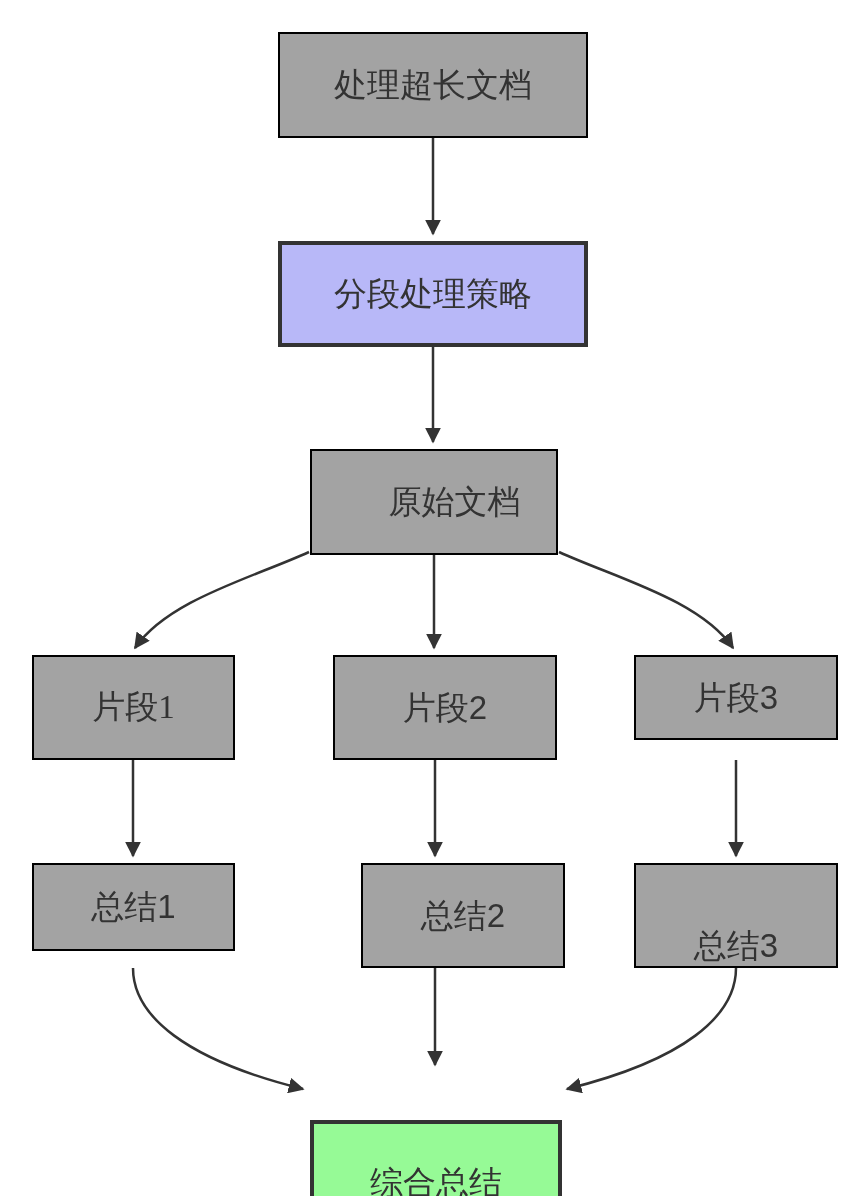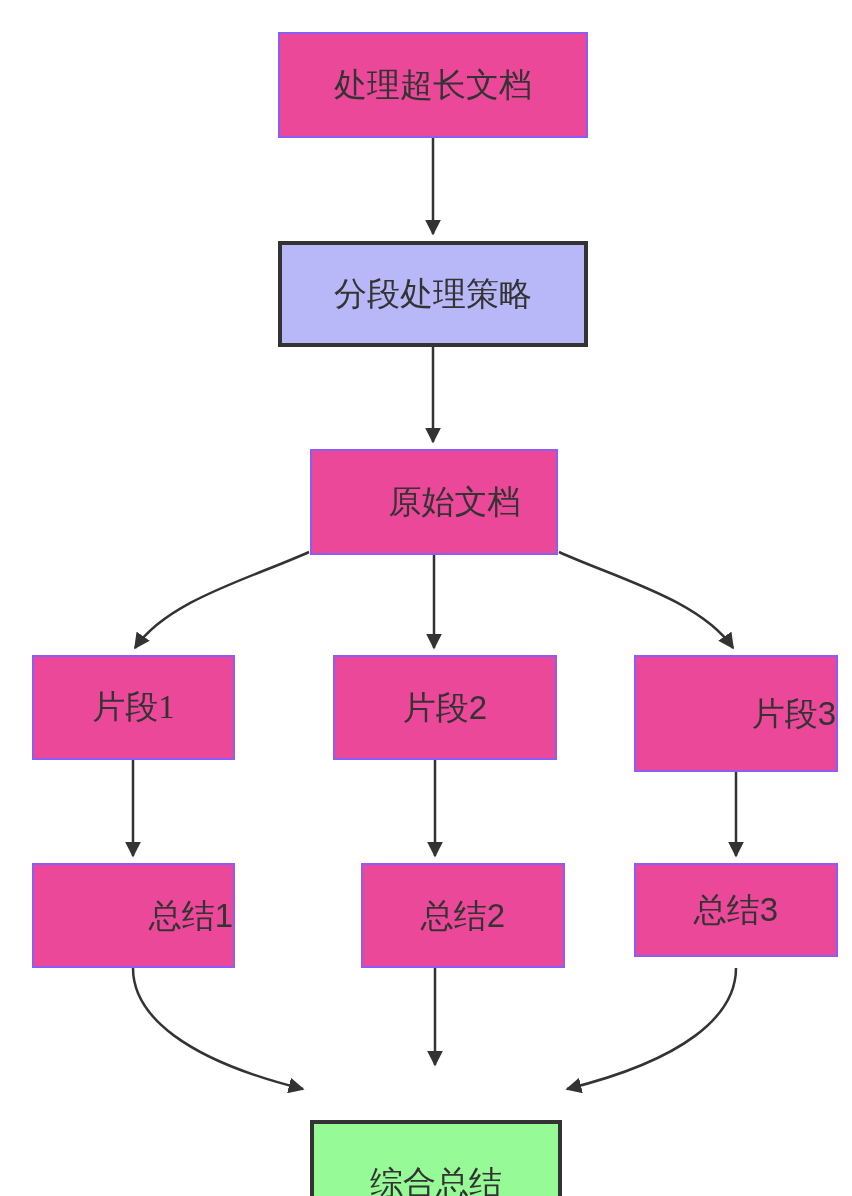--- a/index.html
+++ b/index.html
@@ -27,22 +27,22 @@
     stroke: #333333;
     stroke-width: 2.5px;
   }
   .node {
     position: absolute;
     box-sizing: border-box;
     display: flex;
     align-items: center;
     justify-content: center;
     text-align: center;
-    background: #ec4899;
-    border: 2px solid #8b5cf6;
+    background: #a3a3a3;
+    border: 2px solid #000000;
     color: #333333;
     font-size: 33px;
     line-height: 1.2;
     white-space: nowrap;
   }
   .node.emphasis {
     background: #B8B8F8;
     border: 4px solid #333333;
     text-align: right;
   }
@@ -92,33 +92,33 @@
   </div>
 
   <div class="node default" style="left:32px; top:655px; width:203px; height:105px;font-family:Liberation Serif, serif;">
     <span>片段1</span>
   </div>
 
   <div class="node default" style="left:333px; top:655px; width:224px; height:105px;">
     <span>片段2</span>
   </div>
 
-  <div class="node default" style="left:634px; top:655px; width:204px; height:117px;justify-content:flex-end;">
+  <div class="node default" style="left:634px; top:655px; width:204px; height:85px;">
     <span>片段3</span>
   </div>
 
-  <div class="node default" style="left:32px; top:863px; width:203px; height:105px;justify-content:flex-end;">
+  <div class="node default" style="left:32px; top:863px; width:203px; height:88px;">
     <span>总结1</span>
   </div>
 
   <div class="node default" style="left:333px; top:863px; width:204px; height:105px;margin-left:28px;">
     <span>总结2</span>
   </div>
 
-  <div class="node default" style="left:634px; top:863px; width:204px; height:94px;">
+  <div class="node default" style="left:634px; top:863px; width:204px; height:105px;align-items:flex-end;">
     <span>总结3</span>
   </div>
 
   <div class="node success" style="left:310px; top:1120px; width:252px; height:126px;">
     <span>综合总结</span>
   </div>
 
 </div>
 
 </body></html>

